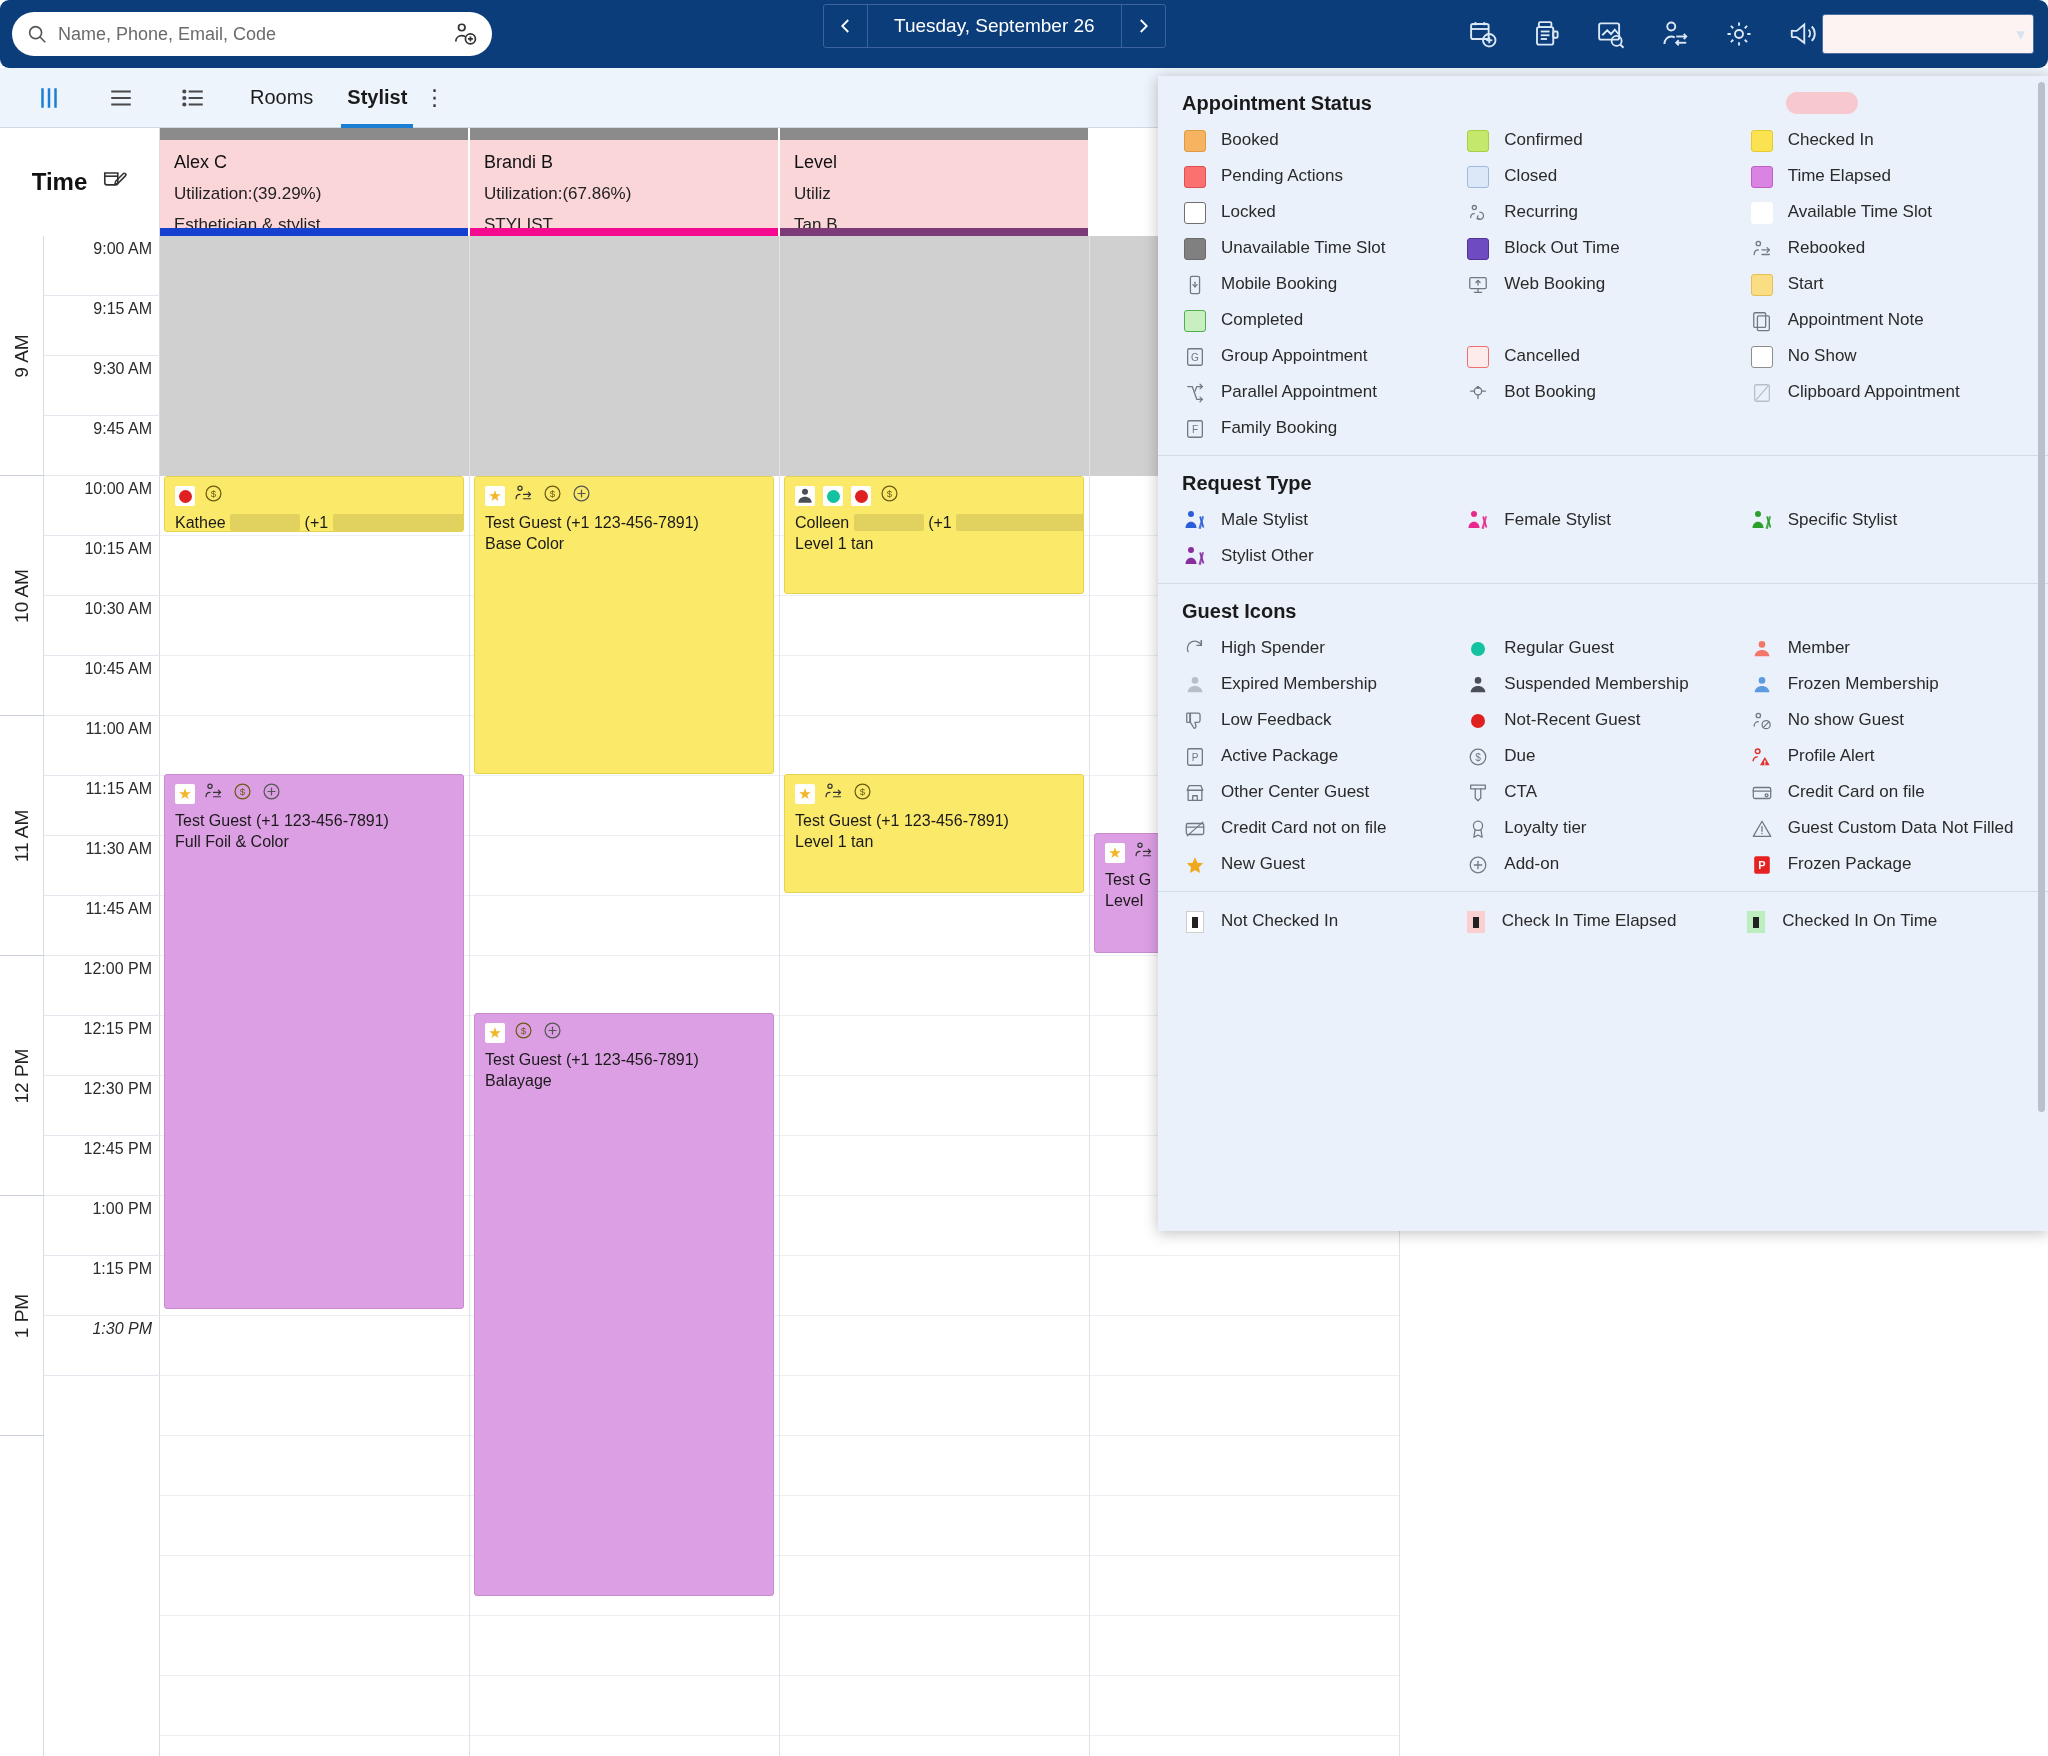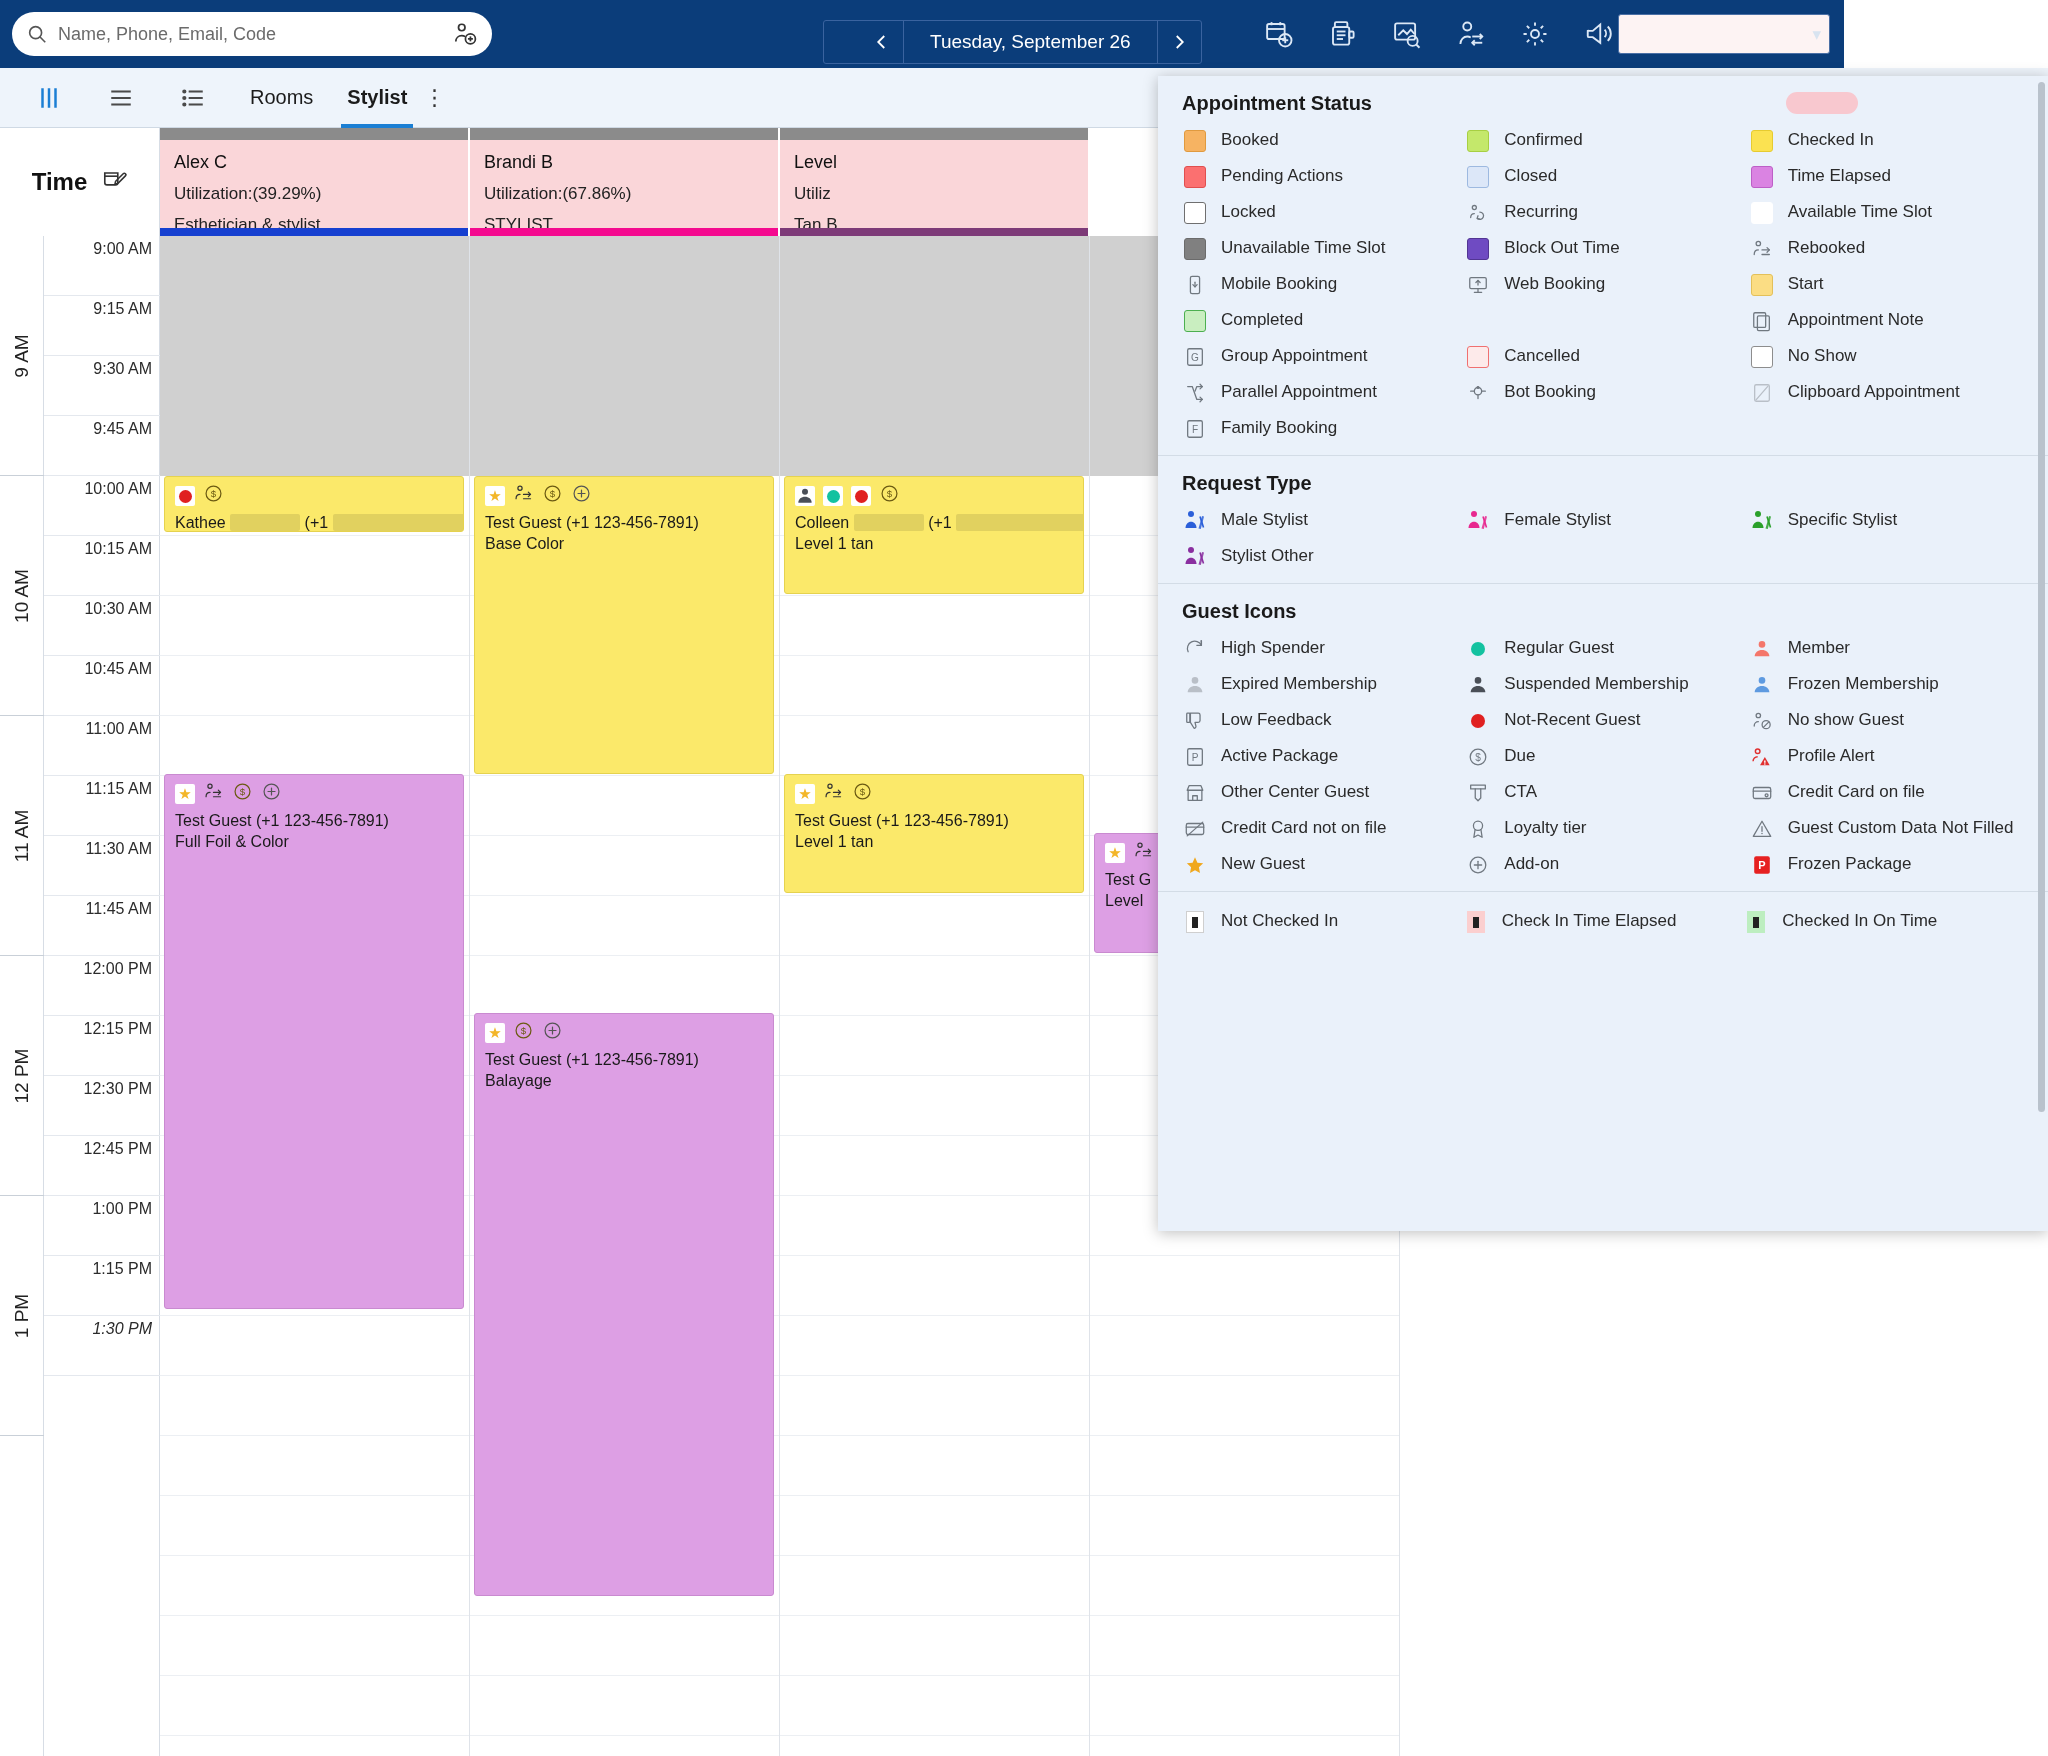--- a/index.html
+++ b/index.html
@@ -6,40 +6,40 @@
   html, body {
     width: 2048px; height: 1756px;
     font-family: "Liberation Sans", sans-serif;
     background: #ffffff;
     overflow: hidden;
   }
   #root { position: relative; width: 2048px; height: 1756px; }
 
   
   .topnav {
-    position: absolute; top: 0; left: 0; width: 1844px; height: 68px;
+    position: absolute; top: 0; left: 0; width: 2048px; height: 68px;
     background: #0b3d7a;
-    display: flex; align-items: center;
+    display: flex; align-items: center; border-radius: 9px;
   }
   .search-wrap {
     margin-left: 12px; width: 480px; height: 44px; background: #fff;
     border-radius: 22px; display: flex; align-items: center; padding: 0 14px;
   }
   .search-wrap .mag { width: 22px; height: 22px; flex: 0 0 22px; }
   .search-input {
     flex: 1; border: none; outline: none; font-size: 18px; color: #555;
     font-family: "Liberation Sans", sans-serif; margin-left: 10px; background: transparent;
   }
   .search-input::placeholder { color: #6b6b6b; }
   .adduser-ic { width: 26px; height: 26px; flex: 0 0 26px; }
 
   .datenav {
-    position: absolute; left: 823px; top: 20px; height: 44px;
+    position: absolute; left: 823px; top: 4px; height: 44px;
     display: flex; align-items: stretch;
-    border: 1px solid #3a639f; border-radius: 3px; overflow: hidden; padding-left: 36px;
+    border: 1px solid #3a639f; border-radius: 3px; overflow: hidden;
   }
   .datenav .arrow {
     width: 44px; display: flex; align-items: center; justify-content: center;
     color: #fff; font-size: 20px; cursor: pointer; border-right: 1px solid #3a639f;
   }
   .datenav .arrow.right { border-right: none; border-left: 1px solid #3a639f; }
   .datenav .label {
     padding: 0 26px; display: flex; align-items: center;
     color: #fff; font-size: 19px; white-space: nowrap;
   }

